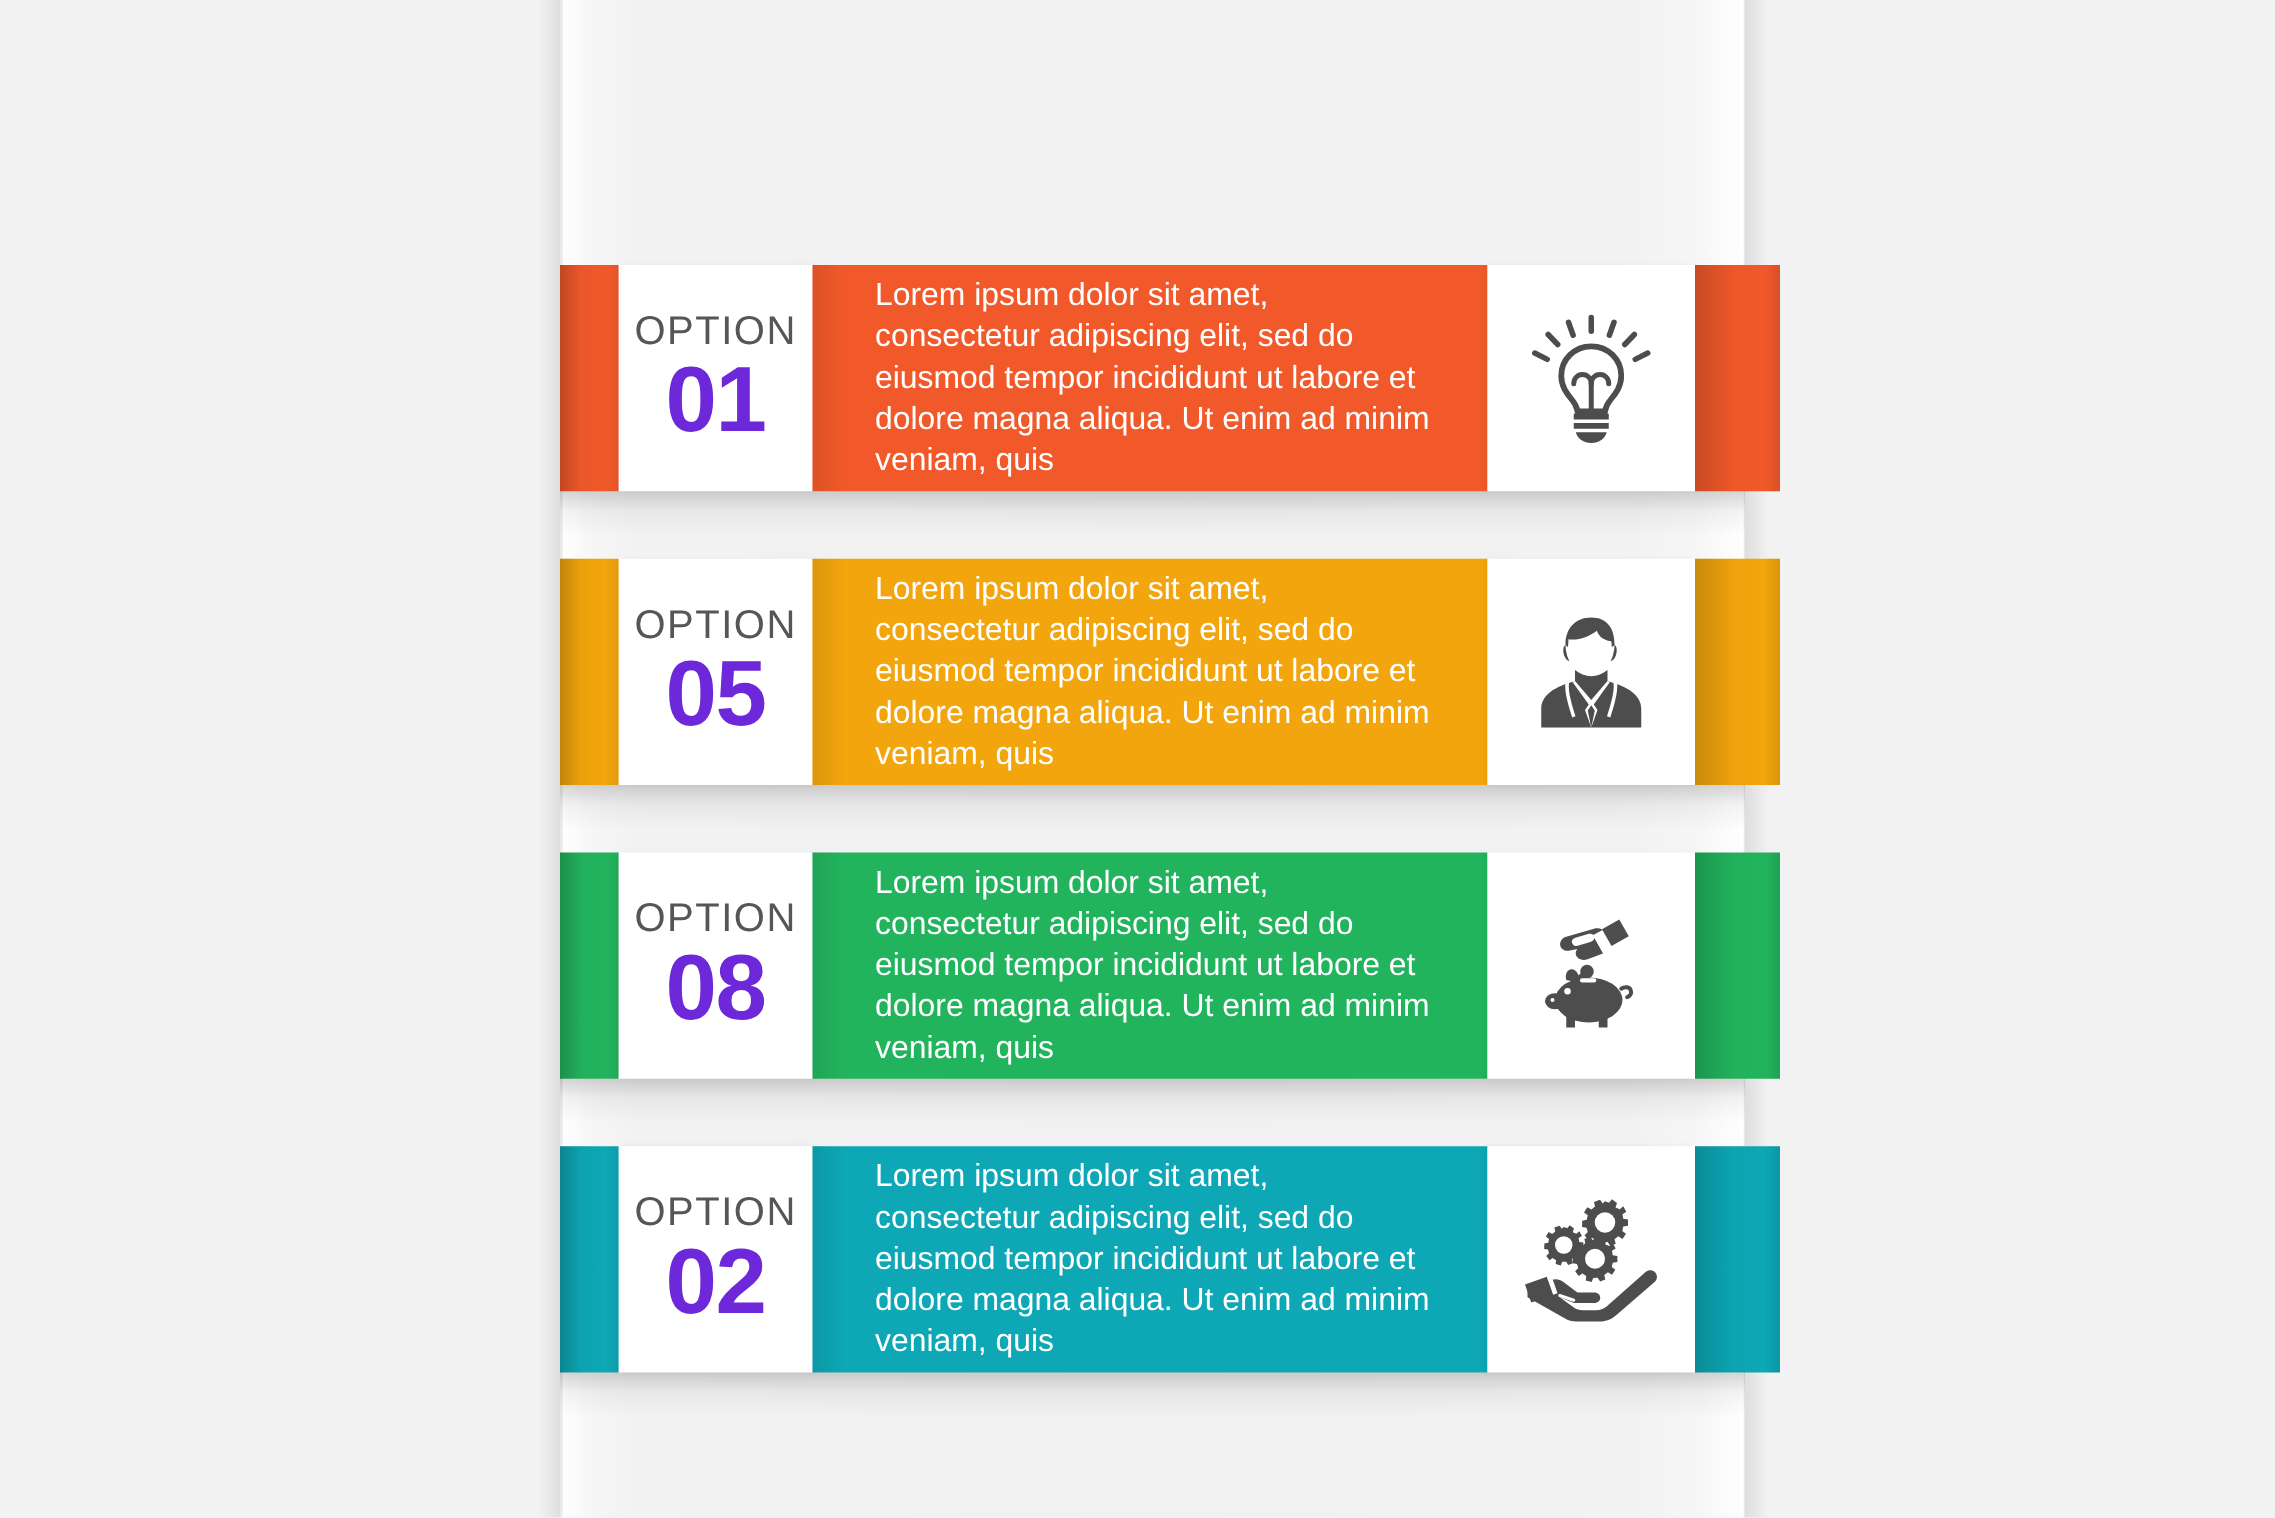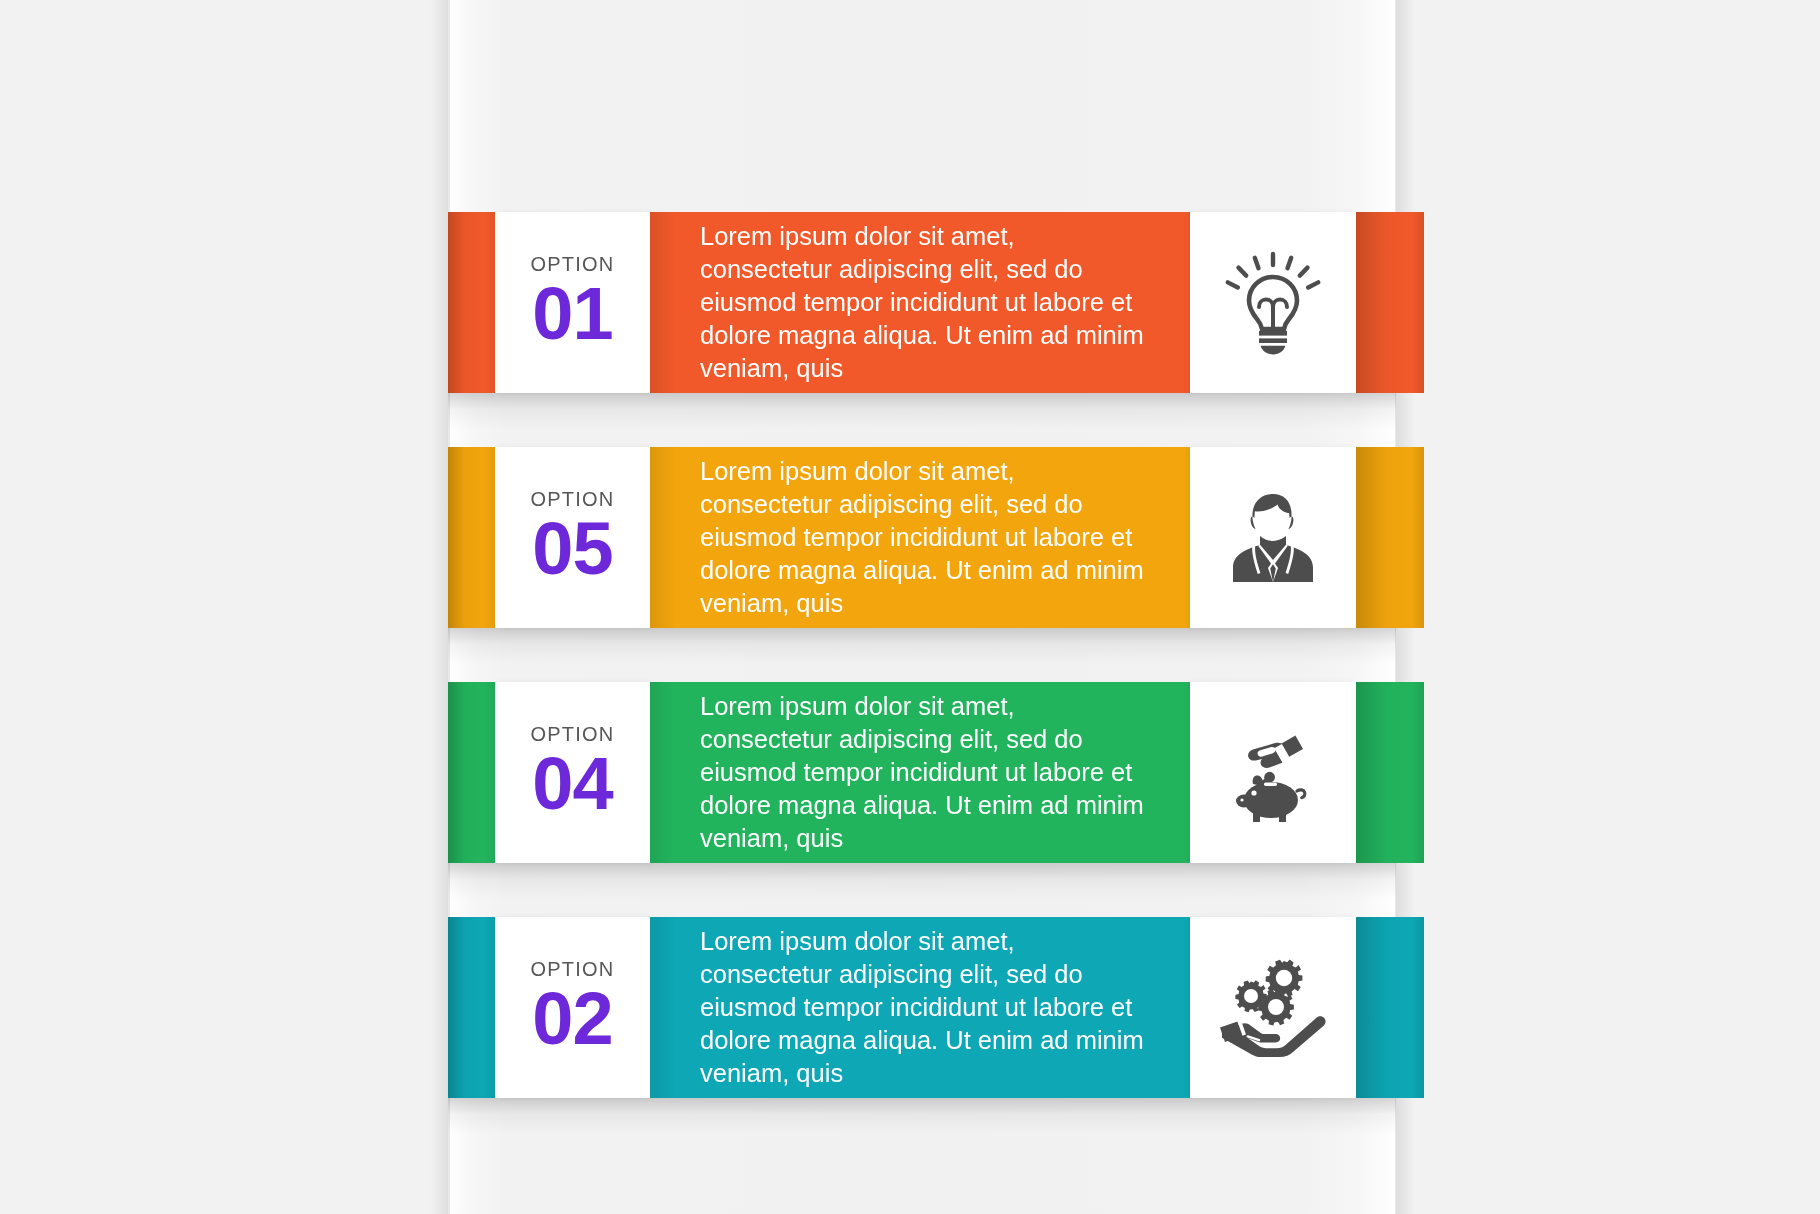--- a/index.html
+++ b/index.html
@@ -101,21 +101,21 @@
     flex: none;
     background: #ffffff;
     display: flex;
     flex-direction: column;
     align-items: center;
     justify-content: center;
     position: relative;
     box-shadow: 2px 0 5px rgba(0,0,0,0.055);
   }
   .num-label {
-    font-size: 20px;
+    font-size: 32px;
     letter-spacing: 1.2px;
     color: #565656;
     line-height: 1;
     margin-bottom: 4px;
   }
   .num-value {
     font-size: 74px;
     font-weight: bold;
     color: #6d28d9;
     line-height: 0.98;
@@ -242,21 +242,21 @@
       </span>
     </div>
     <div class="stub-right" style="background: rgb(242, 165, 12);"></div>
   </div>
   <div class="fold fold-2"></div>
 
   <div class="row row-3">
     <div class="stub-left" style="background: rgb(34, 180, 93);"></div>
     <div class="num-panel">
       <div class="num-label">OPTION</div>
-      <div class="num-value">04</div>
+      <div class="num-value">08</div>
     </div>
     <div class="copy-panel" style="background: rgb(34, 180, 93);">
       <div class="copy-text">Lorem ipsum dolor sit amet, consectetur adipiscing elit, sed do eiusmod tempor incididunt ut labore et dolore magna aliqua. Ut enim ad minim veniam, quis</div>
     </div>
     <div class="icon-panel">
       <span>
         <svg width="104" height="104" viewBox="0 0 104 104" fill="#4d4d4d">
 
           <path d="M74.4 14.6 60.6 22.4l7.6 13.4 13.8-7.8-7.6-13.4z"></path>
           <path d="M60.8 22.6c-2-1-4.2-1.2-6.6-.6L32 28.4c-3.4 1-5.4 4-4.8 7 .5 2.6 2.9 4.2 5.8 4.2.6 0 1.2-.1 1.9-.2l6-1.3c-1.3 1.6-1.7 3.6-1 5.3.9 2.2 3.2 3.5 5.9 3.5 1.1 0 2.2-.2 3.3-.6l12.3-4.6-.6-1.1-7.6-13.4 8.6-4.6z"></path>

